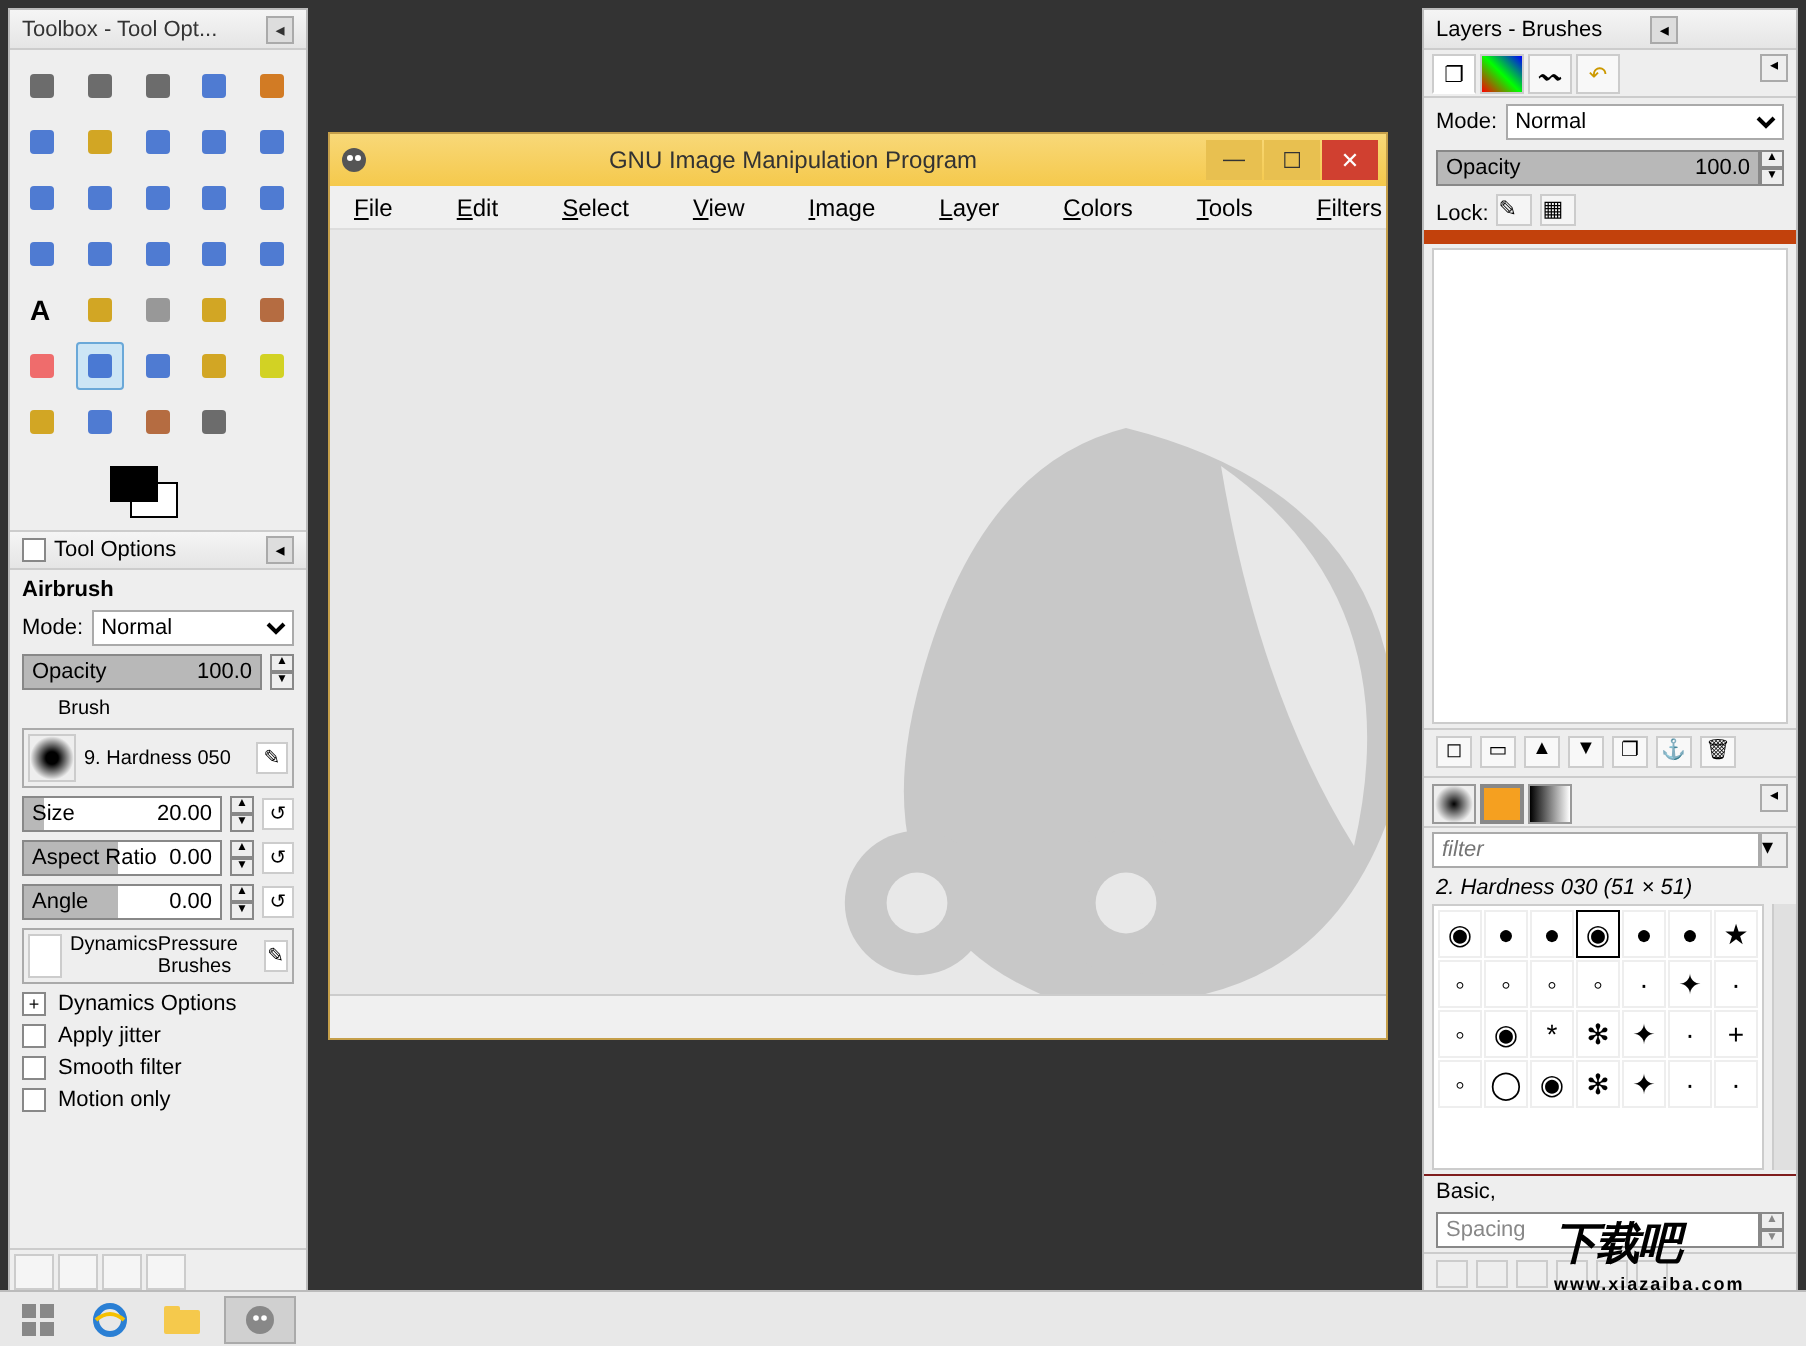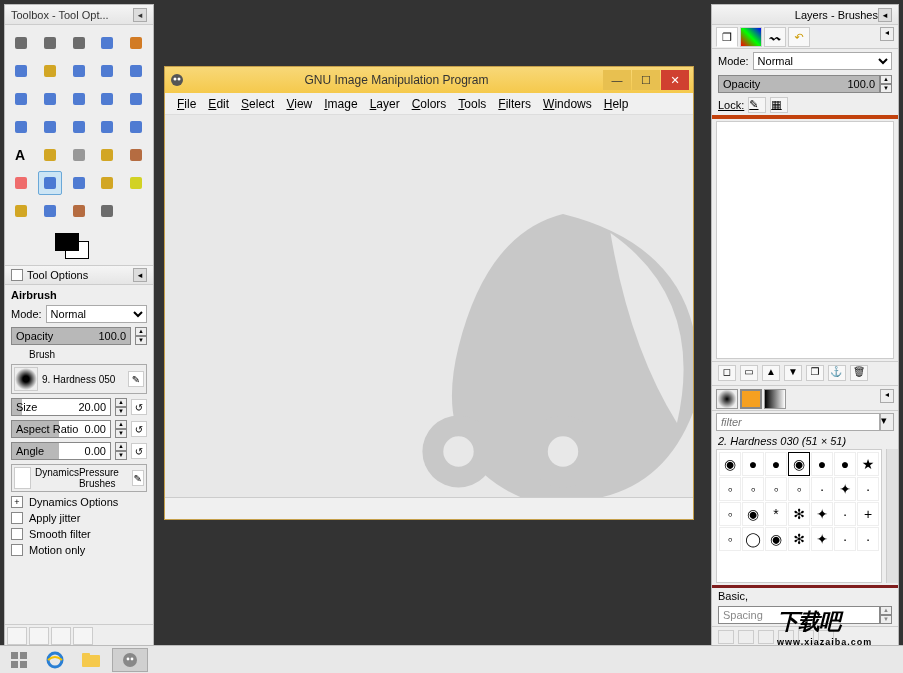--- a/index.html
+++ b/index.html
@@ -51,39 +51,39 @@
 .main-win { position: absolute; left: 164px; top: 66px; width: 530px; height: 454px; border: 1px solid #c59f4a; background: #efefef; display: flex; flex-direction: column; }
 .main-titlebar { height: 26px; background: linear-gradient(#f8d878,#f5c94c); display: flex; align-items: center; padding: 0 4px; font-size: 12px; color: #333; }
 .main-titlebar .appicon { width: 16px; height: 16px; margin-right: 6px; }
 .main-titlebar .title { flex: 1; text-align: center; font-weight: normal; }
 .win-btns { display: flex; }
 .win-btn { width: 28px; height: 20px; margin-left: 1px; display: flex; align-items: center; justify-content: center; font-size: 11px; }
 .win-min { background: #e8c050; }
 .win-max { background: #e8c050; }
 .win-close { background: #d04030; color: #fff; }
 
-.menubar { height: 22px; background: #f0f0f0; border-bottom: 1px solid #ddd; display: flex; align-items: center; padding: 0 6px; gap: 0; font-size: 12px; }
+.menubar { height: 22px; background: #f0f0f0; border-bottom: 1px solid #ddd; display: flex; align-items: center; padding: 0 6px; gap: 20px; font-size: 12px; }
 .menubar span u { text-decoration: underline; }
 .menu-item { padding: 2px 6px; cursor: pointer; }
 
 .canvas-area { flex: 1; background: #e8e8e8; position: relative; overflow: hidden; }
 .wilber { position: absolute; right: -60px; bottom: -40px; width: 380px; height: 380px; }
 .statusbar { height: 22px; background: #f0f0f0; border-top: 1px solid #ccc; }
 
 
 .right-dock { position: absolute; right: 4px; top: 4px; width: 188px; height: 645px; background: #eee; border: 1px solid #bbb; display: flex; flex-direction: column; font-size: 11px; }
-.rd-title { height: 20px; background: linear-gradient(#f5f5f5,#e5e5e5); border-bottom: 1px solid #ccc; padding: 2px 6px; display: flex; align-items: center; justify-content: flex-end; }
+.rd-title { height: 20px; background: linear-gradient(#f5f5f5,#e5e5e5); border-bottom: 1px solid #ccc; padding: 2px 6px; display: flex; align-items: center; justify-content: flex-start; gap: 24px; }
 .rd-tabs { height: 24px; display: flex; gap: 2px; padding: 2px 4px; border-bottom: 1px solid #ccc; }
 .rd-tab { width: 22px; height: 20px; border: 1px solid #ccc; background: #f8f8f8; display: flex; align-items: center; justify-content: center; }
 .rd-tab.active { background: #fff; border-bottom-color: #fff; }
 .rd-tab-menu { margin-left: auto; width: 14px; height: 14px; border: 1px solid #aaa; font-size: 8px; text-align: center; }
 
 .mode-row { padding: 3px 6px; display: flex; align-items: center; gap: 4px; }
 .opacity-row { padding: 2px 6px; display: flex; align-items: center; }
-.lock-row { padding: 2px 6px; display: flex; align-items: center; gap: 4px; border-bottom: 4px solid #c2410c; text-decoration: underline; }
+.lock-row { padding: 2px 6px; display: flex; align-items: flex-end; gap: 4px; border-bottom: 7px solid #c2410c; }
 .lock-btn { width: 18px; height: 16px; border: 1px solid #ccc; background: #f5f5f5; }
 
 .layers-list { height: 238px; background: #fff; margin: 2px 4px; border: 1px solid #ccc; }
 .layer-btns { height: 24px; display: flex; gap: 4px; padding: 3px 6px; border-top: 1px solid #ccc; }
 .layer-btns div { width: 18px; height: 16px; border: 1px solid #ccc; background: #f8f8f8; font-size: 10px; text-align: center; }
 
 .brush-tabs { height: 26px; display: flex; gap: 2px; padding: 3px 4px; border-top: 1px solid #ccc; border-bottom: 1px solid #ccc; }
 .brush-tab { width: 22px; height: 20px; border: 1px solid #999; }
 .brush-tab.b1 { background: radial-gradient(circle,#000 0%, transparent 70%); }
 .brush-tab.b2 { background: #f5a020; border: 2px solid #888; }
@@ -92,21 +92,21 @@
 .filter-row { padding: 2px 4px; display: flex; }
 .filter-input { flex: 1; height: 18px; font-size: 11px; font-style: italic; color: #888; border: 1px solid #aaa; padding: 0 4px; }
 .filter-dd { width: 14px; border: 1px solid #aaa; background: #eee; }
 
 .brush-name { padding: 2px 6px; font-style: italic; }
 .brush-grid { flex: 1; background: #fff; margin: 0 4px; border: 1px solid #ccc; display: grid; grid-template-columns: repeat(7,1fr); grid-auto-rows: 24px; gap: 1px; padding: 2px; overflow: hidden; position: relative; }
 .brush-grid .bcell { border: 1px solid #eee; display: flex; align-items: center; justify-content: center; font-size: 14px; }
 .brush-grid .bcell.sel { border: 1px solid #000; }
 .brush-grid-scroll { width: 12px; background: #e0e0e0; border-left: 1px solid #ccc; }
 
-.basic-row { padding: 2px 6px; border-top: 3px solid #7f1d1d; }
+.basic-row { padding: 2px 6px; border-top: 1px solid #7f1d1d; }
 .spacing-row { padding: 2px 6px; display: flex; align-items: center; color: #888; }
 .bottom-icons { height: 22px; border-top: 1px solid #ccc; display: flex; gap: 4px; padding: 3px 6px; }
 .bottom-icons div { width: 16px; height: 14px; border: 1px solid #ccc; }
 
 
 .taskbar { position: absolute; left: 0; bottom: 0; width: 100%; height: 28px; background: #e8e8e8; border-top: 1px solid #bbb; display: flex; align-items: center; gap: 6px; padding: 0 4px; }
 .tb-btn { width: 30px; height: 24px; display: flex; align-items: center; justify-content: center; }
 .tb-task { width: 36px; height: 24px; background: #d0d0d0; border: 1px solid #aaa; display: flex; align-items: center; justify-content: center; }
 
 .watermark { position: absolute; right: 6px; bottom: 22px; width: 120px; height: 44px; color: #000; font-weight: bold; }

